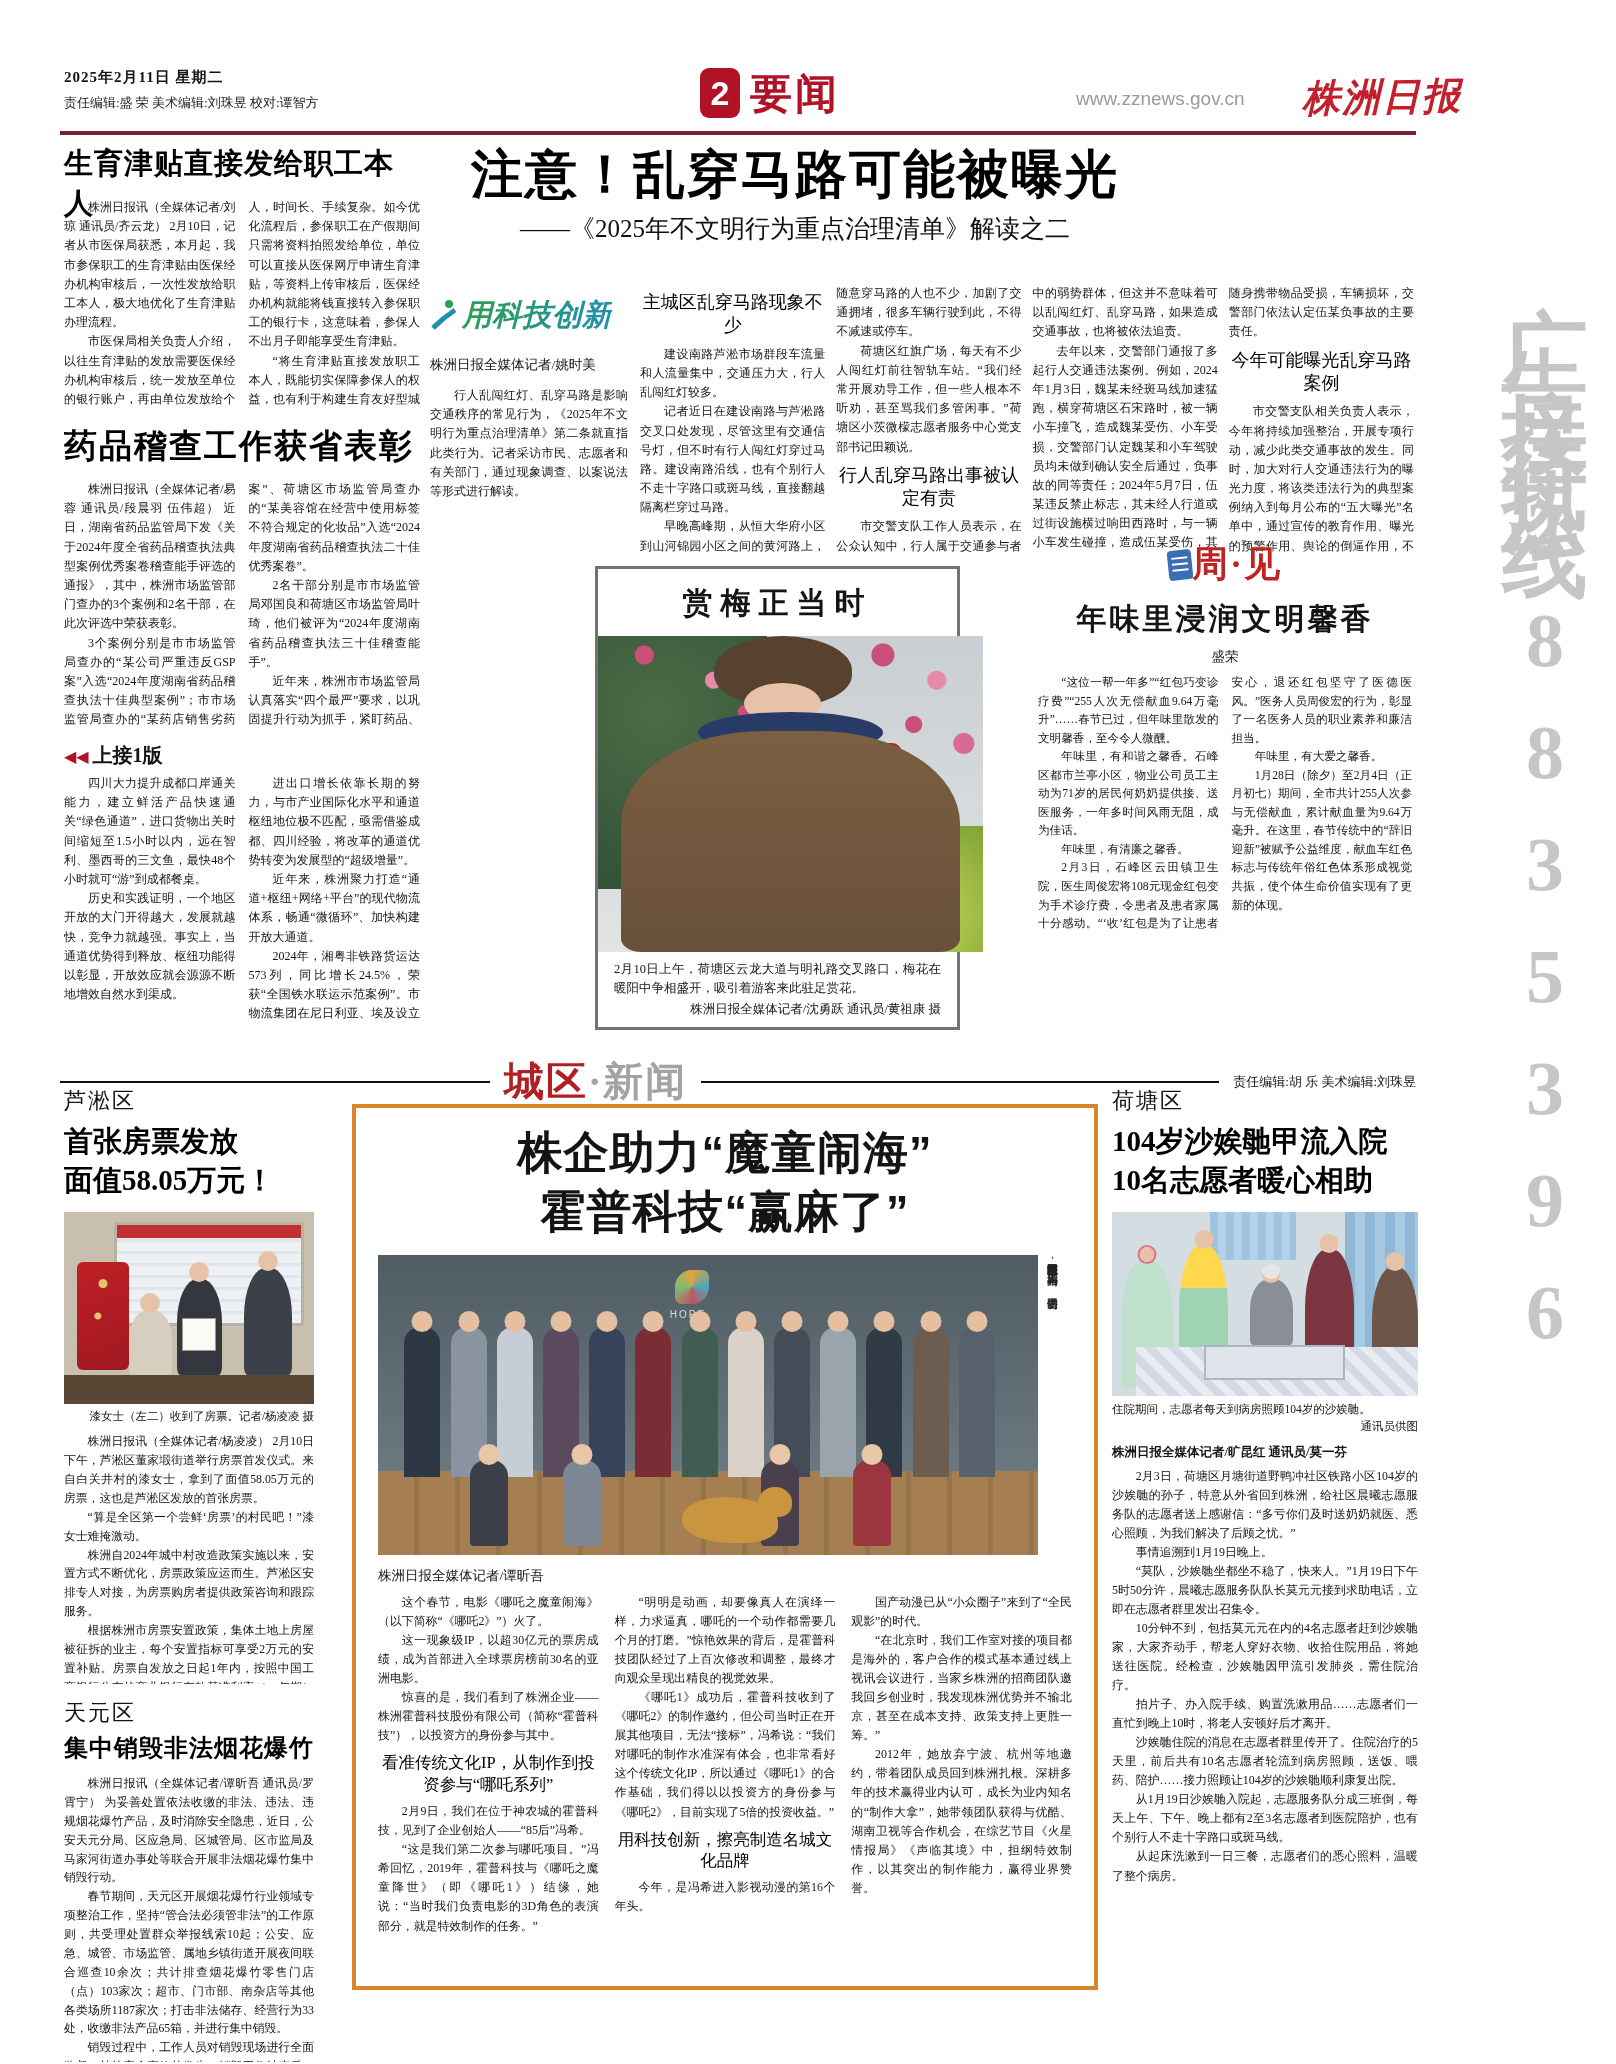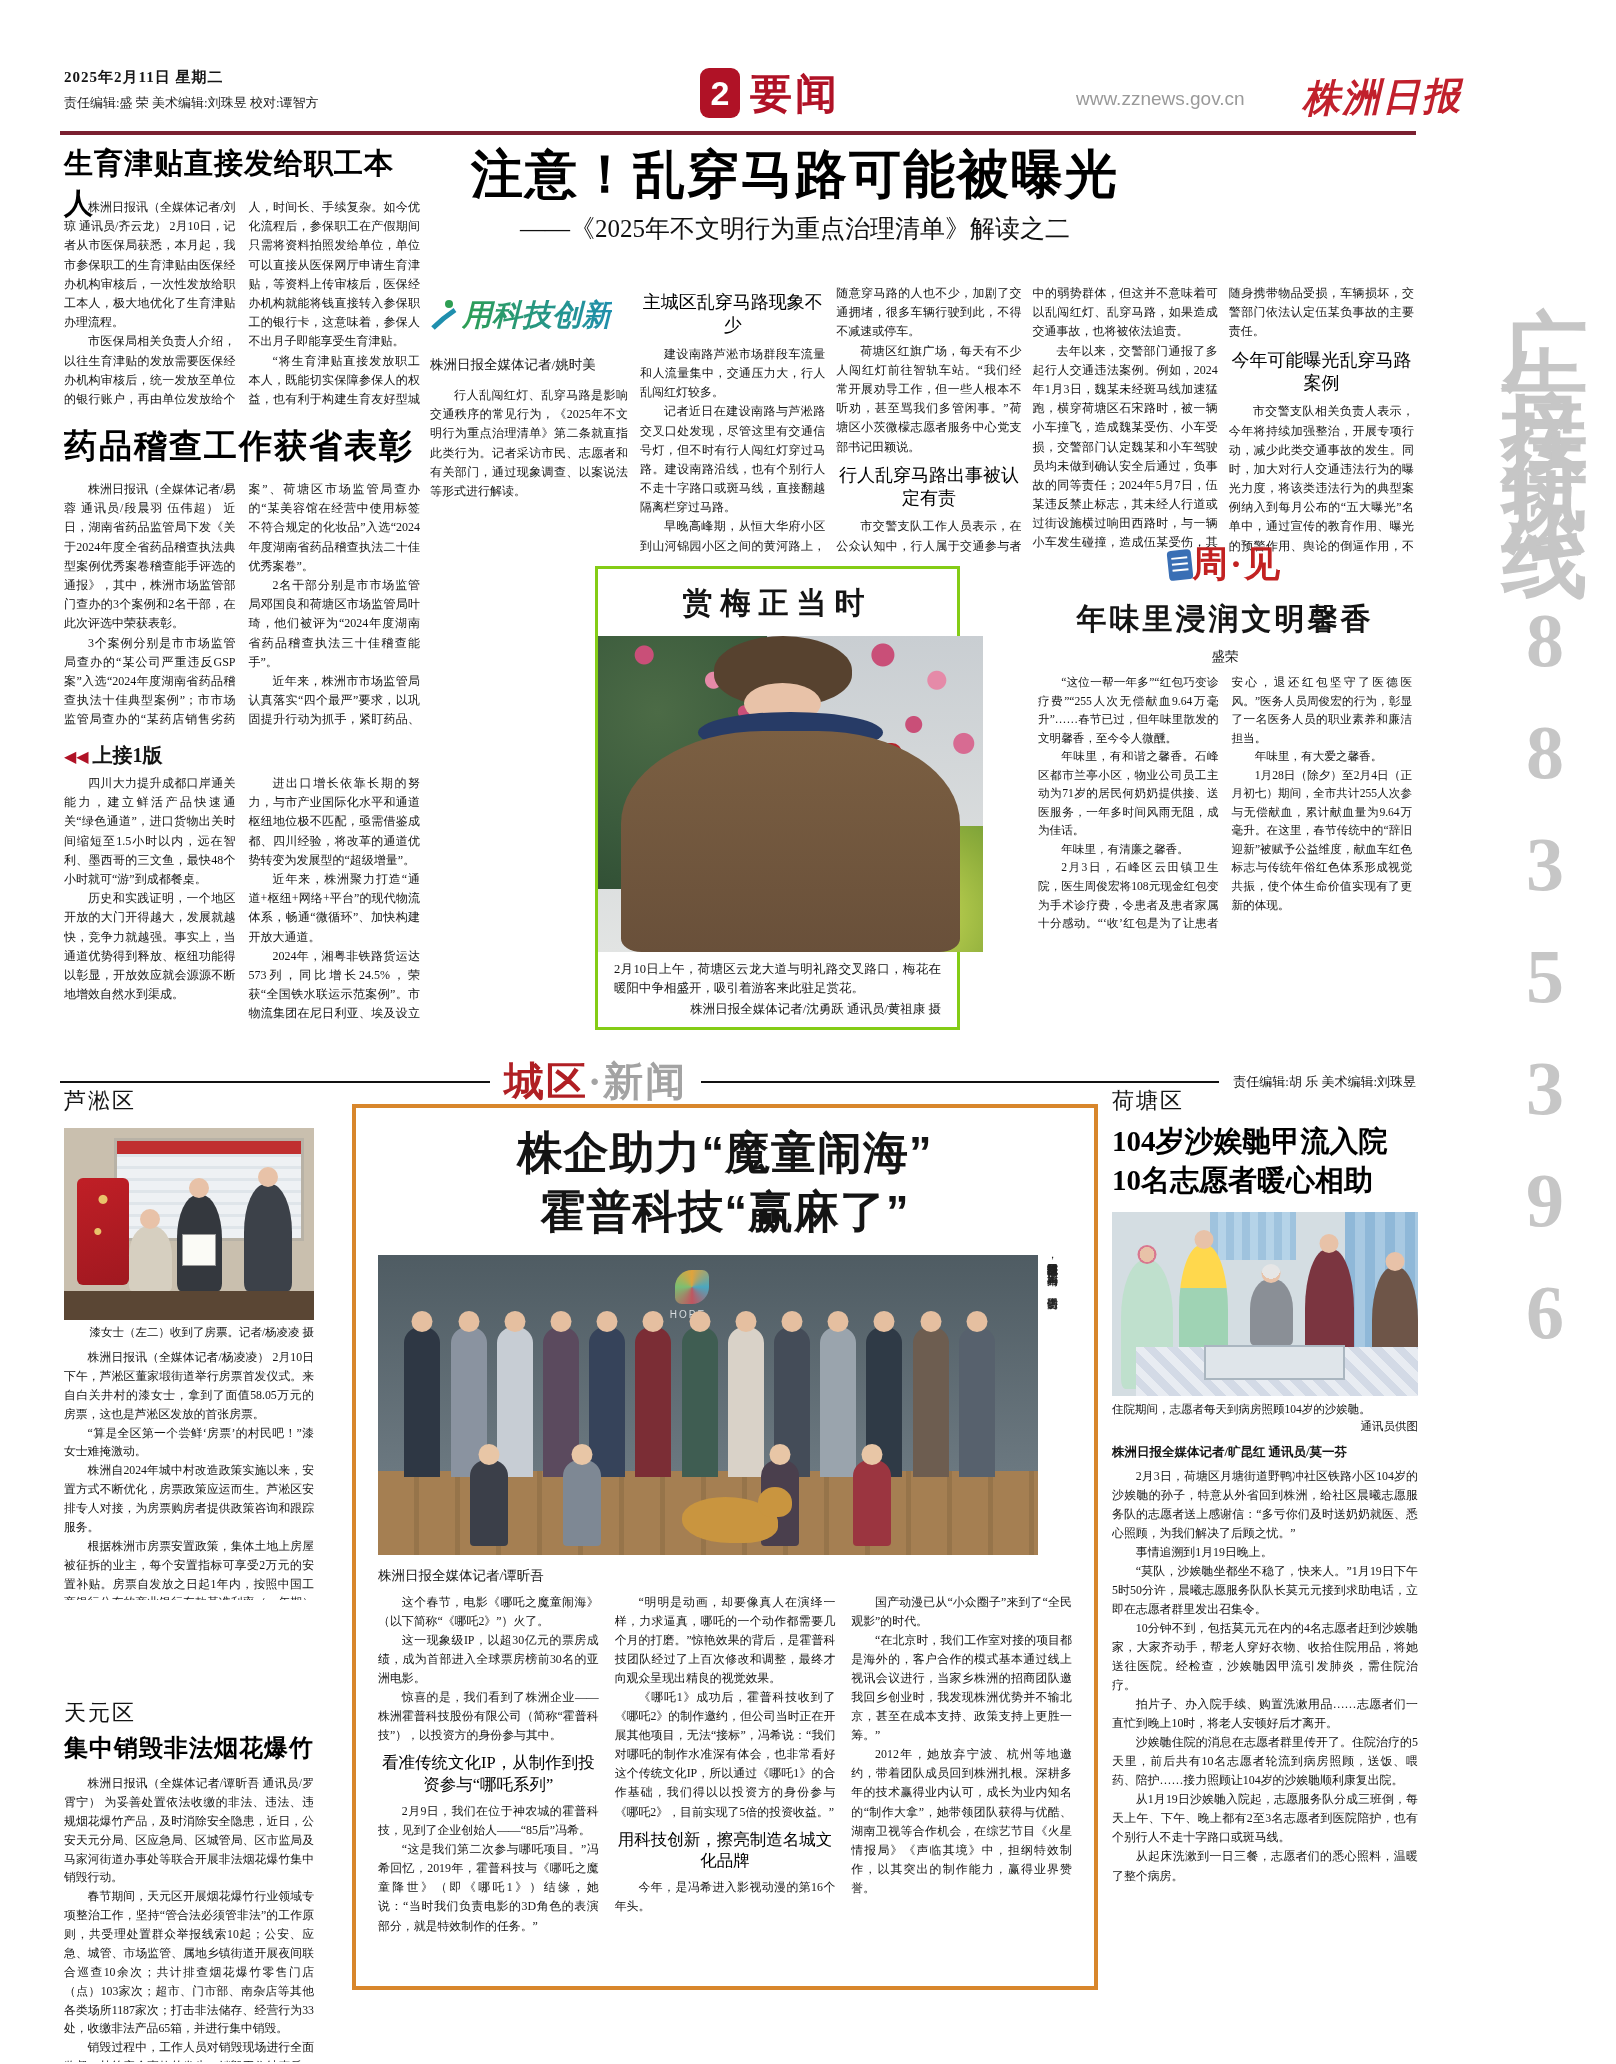--- a/index.html
+++ b/index.html
@@ -44,21 +44,21 @@
                     letter-spacing:2px;color:#000;font-family:"Liberation Sans","DejaVu Sans",sans-serif;}
   .traffic-sub{left:430px;top:212px;width:730px;text-align:center;font-size:25px;color:#111;}
   .traffic-body{left:430px;top:284px;width:984px;height:278px;display:flex;gap:12px;}
   .lead-col{width:198px;flex:none;}
   .cw-logo{display:flex;align-items:center;gap:4px;height:62px;}
   .cw-text{font-size:30px;font-weight:bold;font-style:italic;
            background:linear-gradient(90deg,#2e9e53,#1f8fae);-webkit-background-clip:text;background-clip:text;color:transparent;}
   .traffic-byline{font-size:13.5px;margin:10px 0 12px 0;}
   .flow-cols{flex:1;height:100%;}
   
-  .plum-box{left:595px;top:566px;width:365px;height:464px;border:3px solid #84cc16;background:#fff;box-sizing:border-box;}
+  .plum-box{left:595px;top:566px;width:365px;height:464px;border:3px solid #737373;background:#fff;box-sizing:border-box;}
   .plum-title{margin-top:14px;text-align:center;font-size:30px;font-weight:bold;letter-spacing:8px;}
   .plum-photo{position:relative;width:385px;height:316px;margin:12px auto 8px auto;overflow:hidden;background:#dfe2e2;}
   .plum-photo i{position:absolute;display:block;}
   .pp-sky{inset:0;background:linear-gradient(180deg,#c9ced2,#e2e4e3);}
   .pp-tree{left:0;top:0;width:44%;height:80%;background:radial-gradient(circle at 35% 30%,#4c6b46,#3a5a3c 60%,#2f4d33);border-bottom-right-radius:45%;}
   .pp-car{left:52%;top:34%;width:27%;height:27%;background:#b5252b;border-radius:10px 10px 4px 4px;box-shadow:inset 0 -10px 0 #8e1c22;}
   .pp-bush{right:0;bottom:0;width:42%;height:40%;background:radial-gradient(circle at 60% 70%,#cadb56,#8fae3c 65%,#6f9a36);}
   .pp-blossom{inset:0;background:
     radial-gradient(circle at 12% 6%,#c94f78 0 9px,transparent 10px),
     radial-gradient(circle at 30% 14%,#e58aa8 0 8px,transparent 9px),
@@ -273,20 +273,24 @@
 
   <div class="abs cq-banner">
     <span class="cq-line1"></span>
     <span class="cq-text"><span class="cq-red">城区</span><span class="cq-gray">·</span><span class="cq-gray">新闻</span></span>
     <span class="cq-line2"></span>
     <span class="cq-editors">责任编辑:胡 乐  美术编辑:刘珠昱</span>
   </div>
 
   <div class="abs housing">
     <div class="kicker">芦淞区</div>
+    <div class="hz-title art-title">
+      <div>首张房票发放</div>
+      <div>面值58.05万元！</div>
+    </div>
     <div class="photo-office">
       <i class="po-board"></i>
       <i class="po-plaque"></i>
       <i class="po-fig po-child"></i>
       <i class="po-fig po-p1"></i>
       <i class="po-cert"></i>
       <i class="po-fig po-p2"></i>
       <i class="po-desk"></i>
     </div>
     <div class="hz-caption">漆女士（左二）收到了房票。记者/杨凌凌 摄</div>

